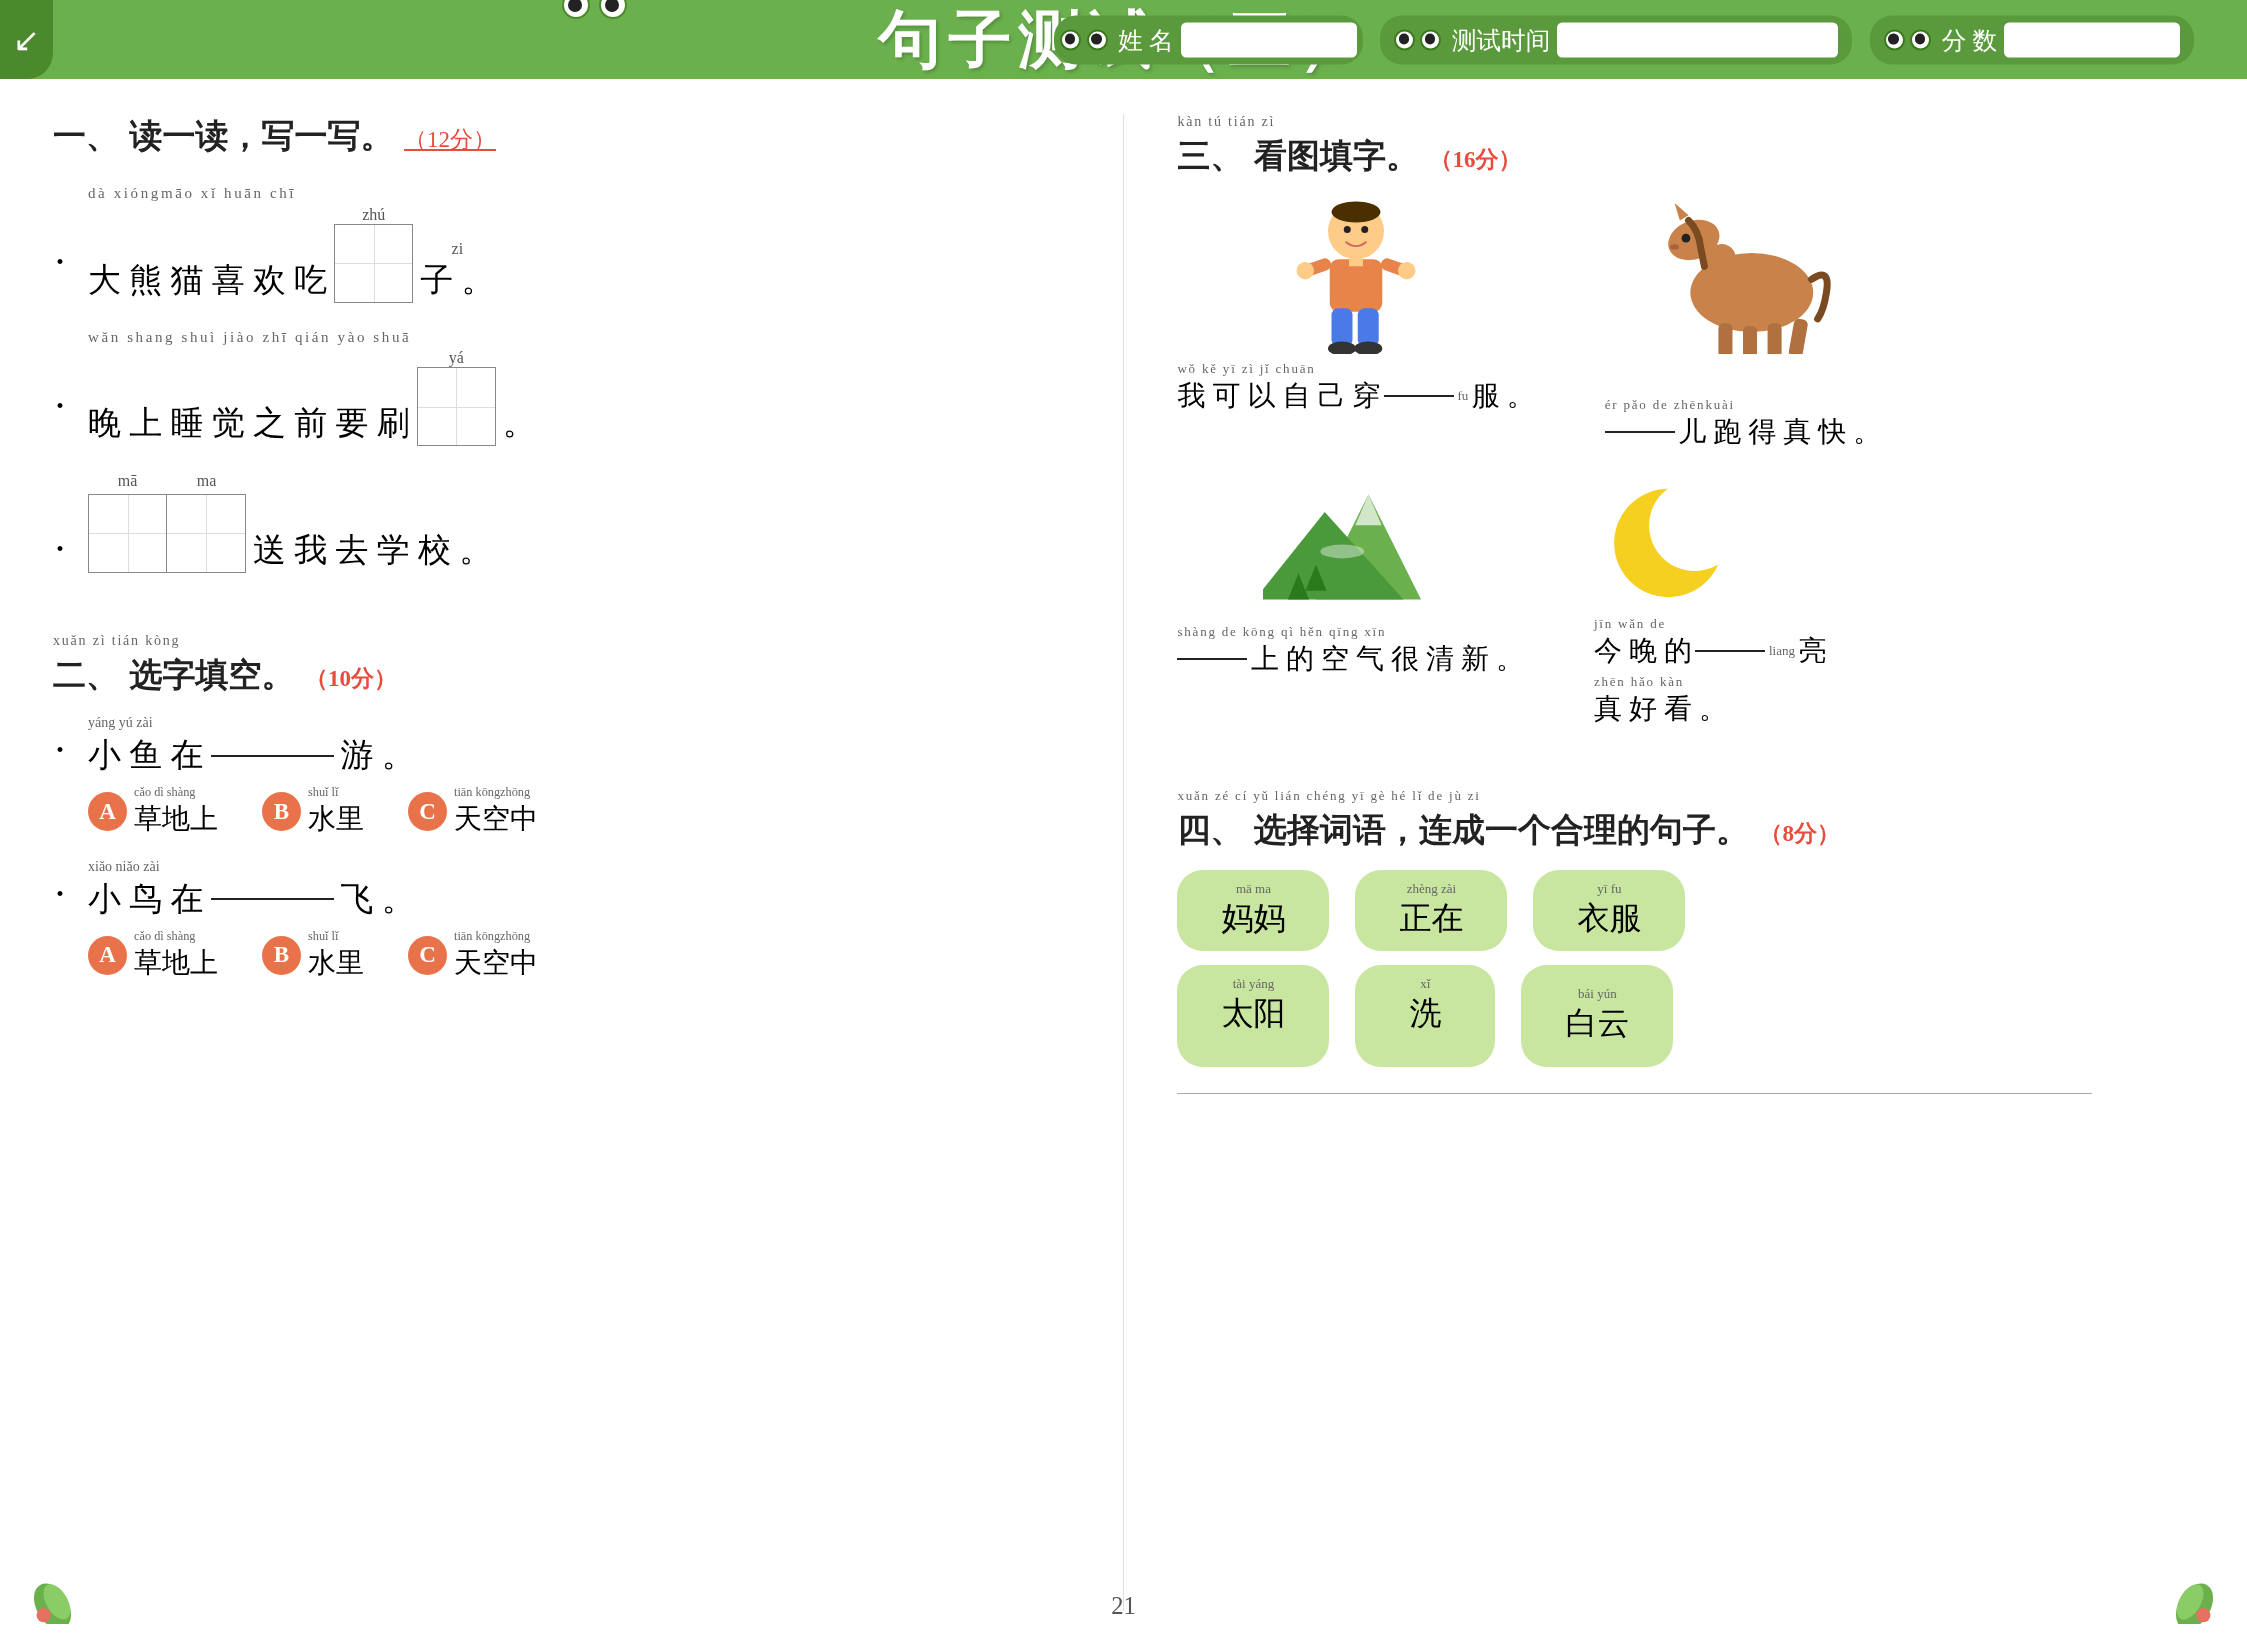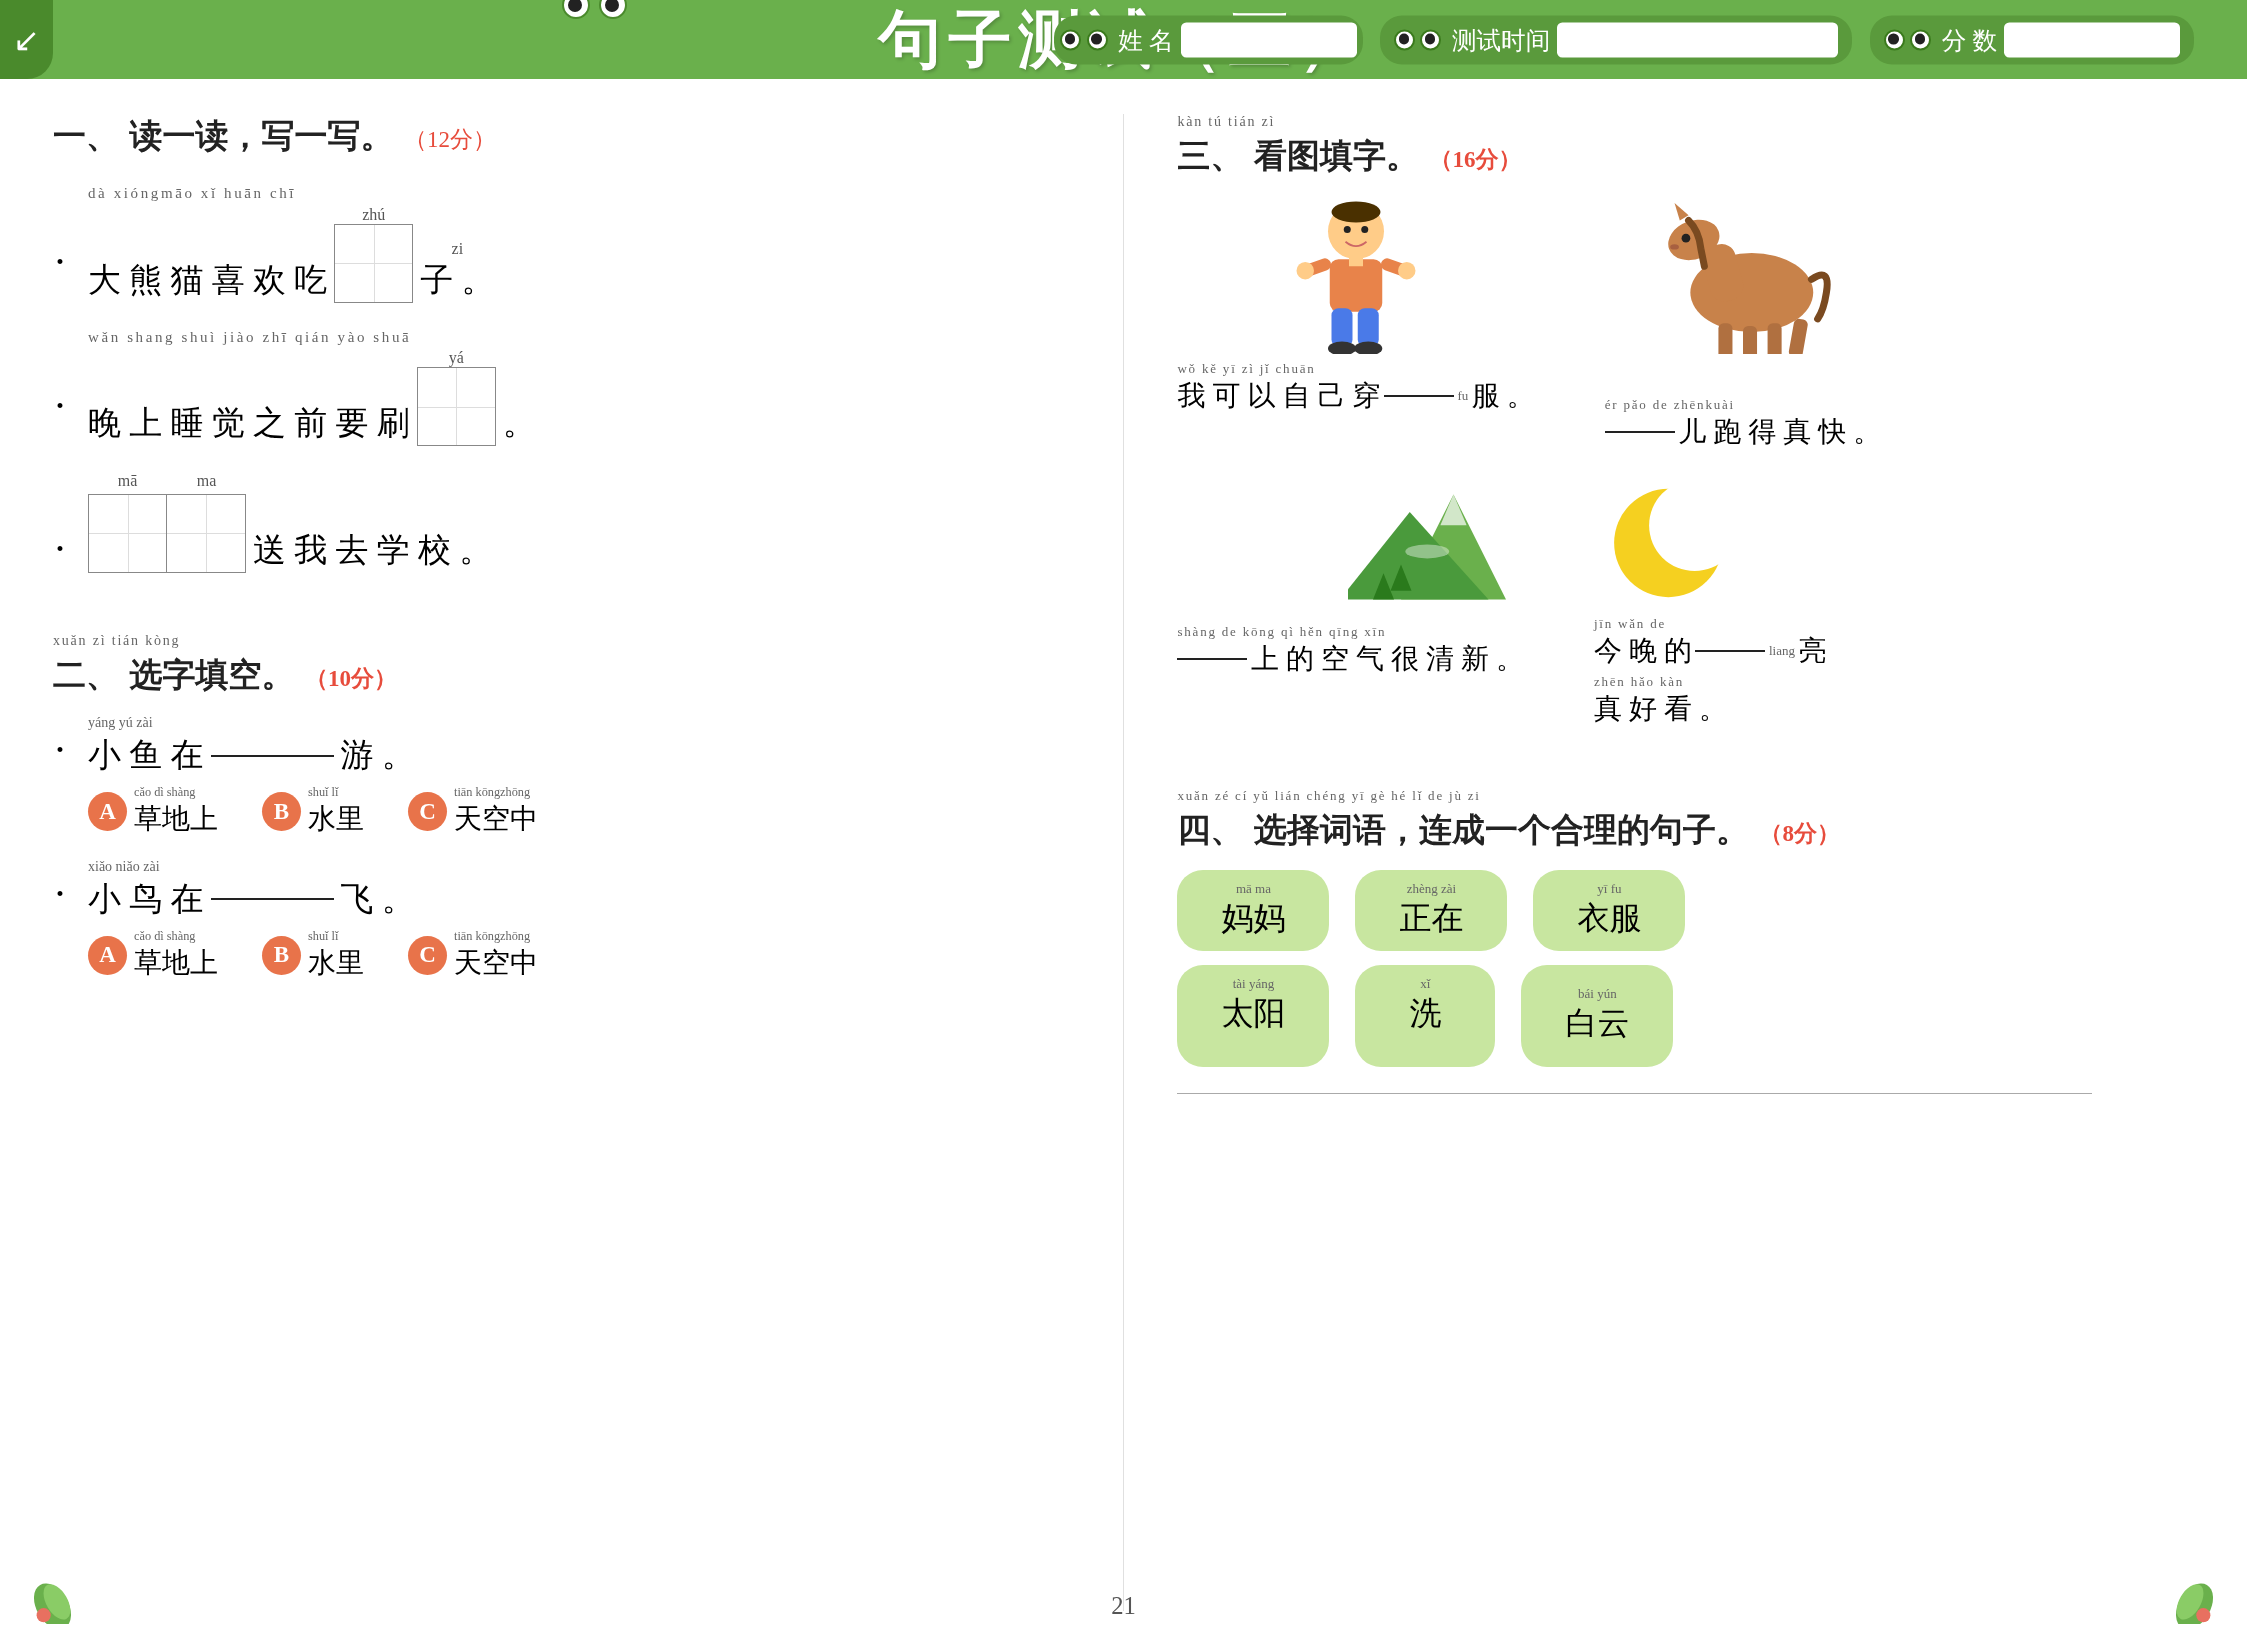--- a/index.html
+++ b/index.html
@@ -102,20 +102,21 @@
       color: #222;
       display: flex;
       align-items: baseline;
       gap: 10.5px;
       margin-bottom: 7px;
     }
     .section-title .score {
       font-size: 23px;
       color: #e74c3c;
       font-weight: normal;
+      text-decoration: underline;
     }
 
     .section-block {
       margin-bottom: 8.8px;
     }
 
     .section-num {
       color: #222;
       font-size: 33px;
       font-weight: bold;
@@ -432,21 +433,21 @@
             <div style="font-size:28px;display:flex;align-items:center;gap:3.5px;">
               <span style="display:inline-block;width:70px;border-bottom:2.6px solid #222;"></span>
               <span>儿 跑 得 真 快 。</span>
             </div>
           </div>
         </div>
       </div>
 
       <div style="display:flex;gap:70px;margin-top:26px;align-items:flex-start;">
 
-        <div style="display:flex;flex-direction:column;align-items:flex-end;">
+        <div style="display:flex;flex-direction:column;align-items:center;">
           <svg width="176" height="140" viewBox="0 0 200 160">
 
             <polygon points="120,20 180,140 60,140" fill="#6ab04c"></polygon>
 
             <polygon points="70,40 160,140 -10,140" fill="#4a9a3c"></polygon>
 
             <polygon points="120,20 105,55 135,55" fill="#fff" opacity="0.7"></polygon>
 
             <polygon points="40,110 28,140 52,140" fill="#2a7a1c"></polygon>
             <polygon points="60,100 48,130 72,130" fill="#2a7a1c"></polygon>

